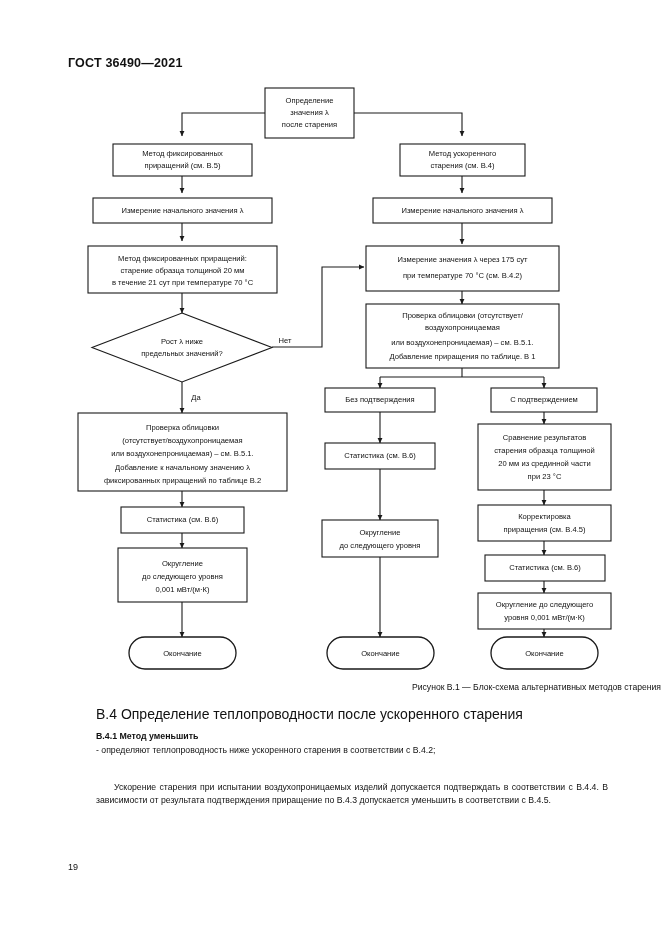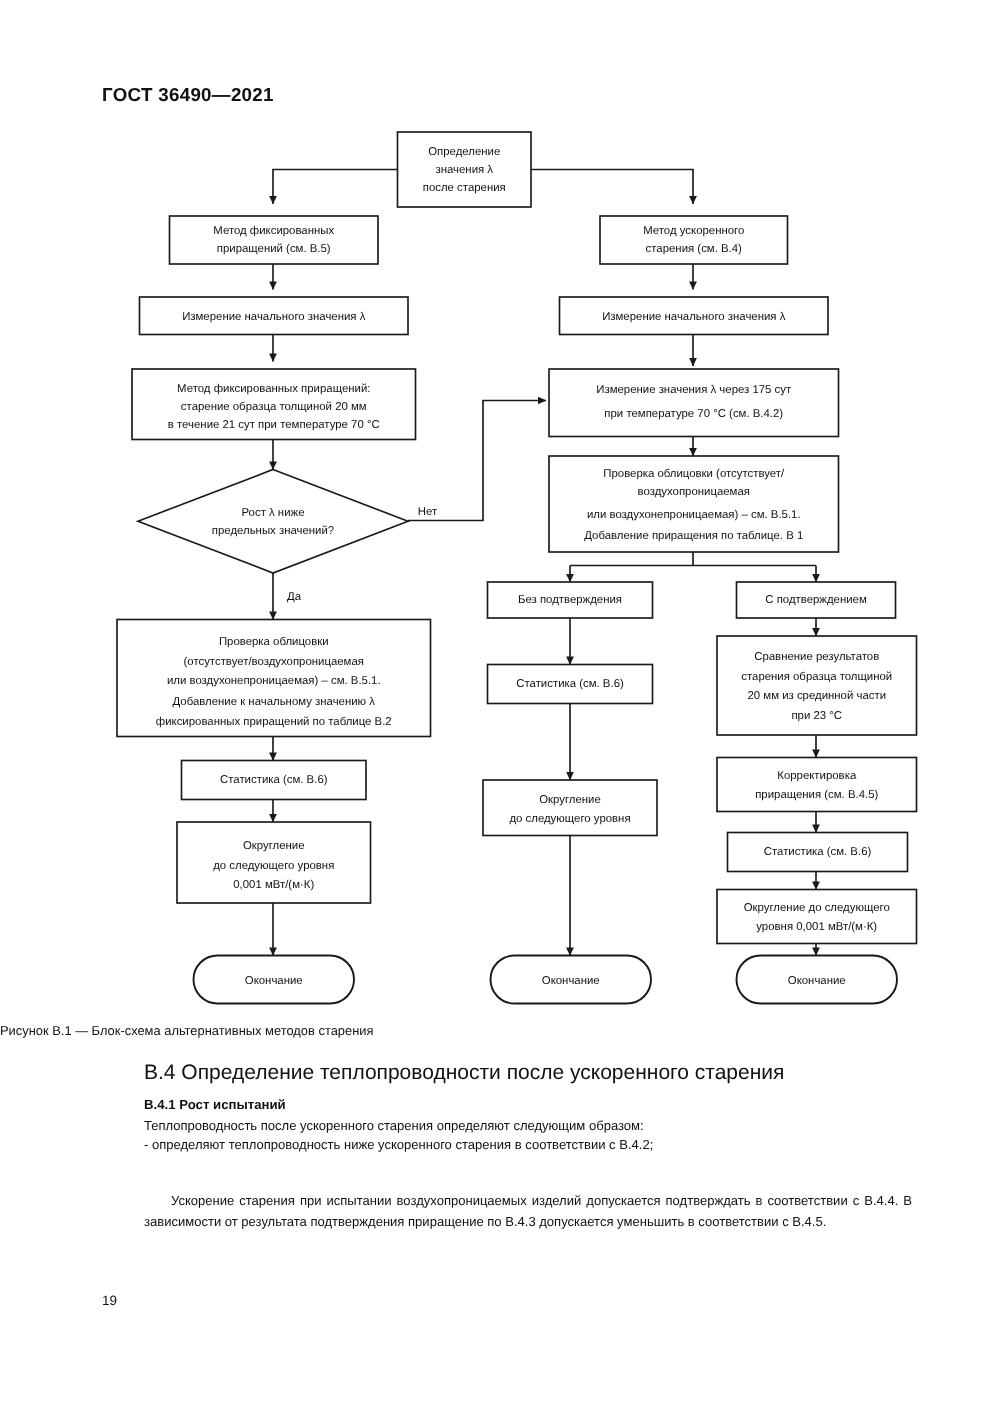--- a/index.html
+++ b/index.html
@@ -70,21 +70,21 @@
     dominant-baseline: middle;
   }
   svg.flow text.edge-label {
     font-size: 7.6px;
   }
   .figure-caption {
     position: absolute;
     left: 0;
     top: 682px;
     width: 661px;
-    text-align: left;
+    text-align: right;
     font-size: 8.6px;
     color: #111;
   }
   .body-text {
     position: absolute;
     left: 96px;
     top: 708px;
     width: 512px;
     font-size: 8.7px;
     line-height: 13.2px;
@@ -318,21 +318,20 @@
         <rect class="node-term" x="491" y="557" width="107" height="32" rx="16" ry="16"></rect>
         <text x="544.5" y="574">Окончание</text>
       </g>
     </svg>
   </div>
 
   <div class="figure-caption">Рисунок В.1 — Блок-схема альтернативных методов старения</div>
 
   <div class="body-text">
     <h3>В.4  Определение теплопроводности после ускоренного старения</h3>
-    <h4>В.4.1  Рост испытаний</h4>
-    <p>Теплопроводность после ускоренного старения определяют следующим образом:</p>
+    <h4>В.4.1  Метод уменьшить</h4>
     <p>- определяют теплопроводность ниже ускоренного старения в соответствии с В.4.2;</p>
     <p class="indent">Ускорение старения при испытании воздухопроницаемых изделий допускается подтверждать в соответствии с В.4.4. В зависимости от результата подтверждения приращение по В.4.3 допускается уменьшить в соответствии с В.4.5.</p>
   </div>
 
   <div class="page-number">19</div>
 
 </div>
 
 </body></html>

